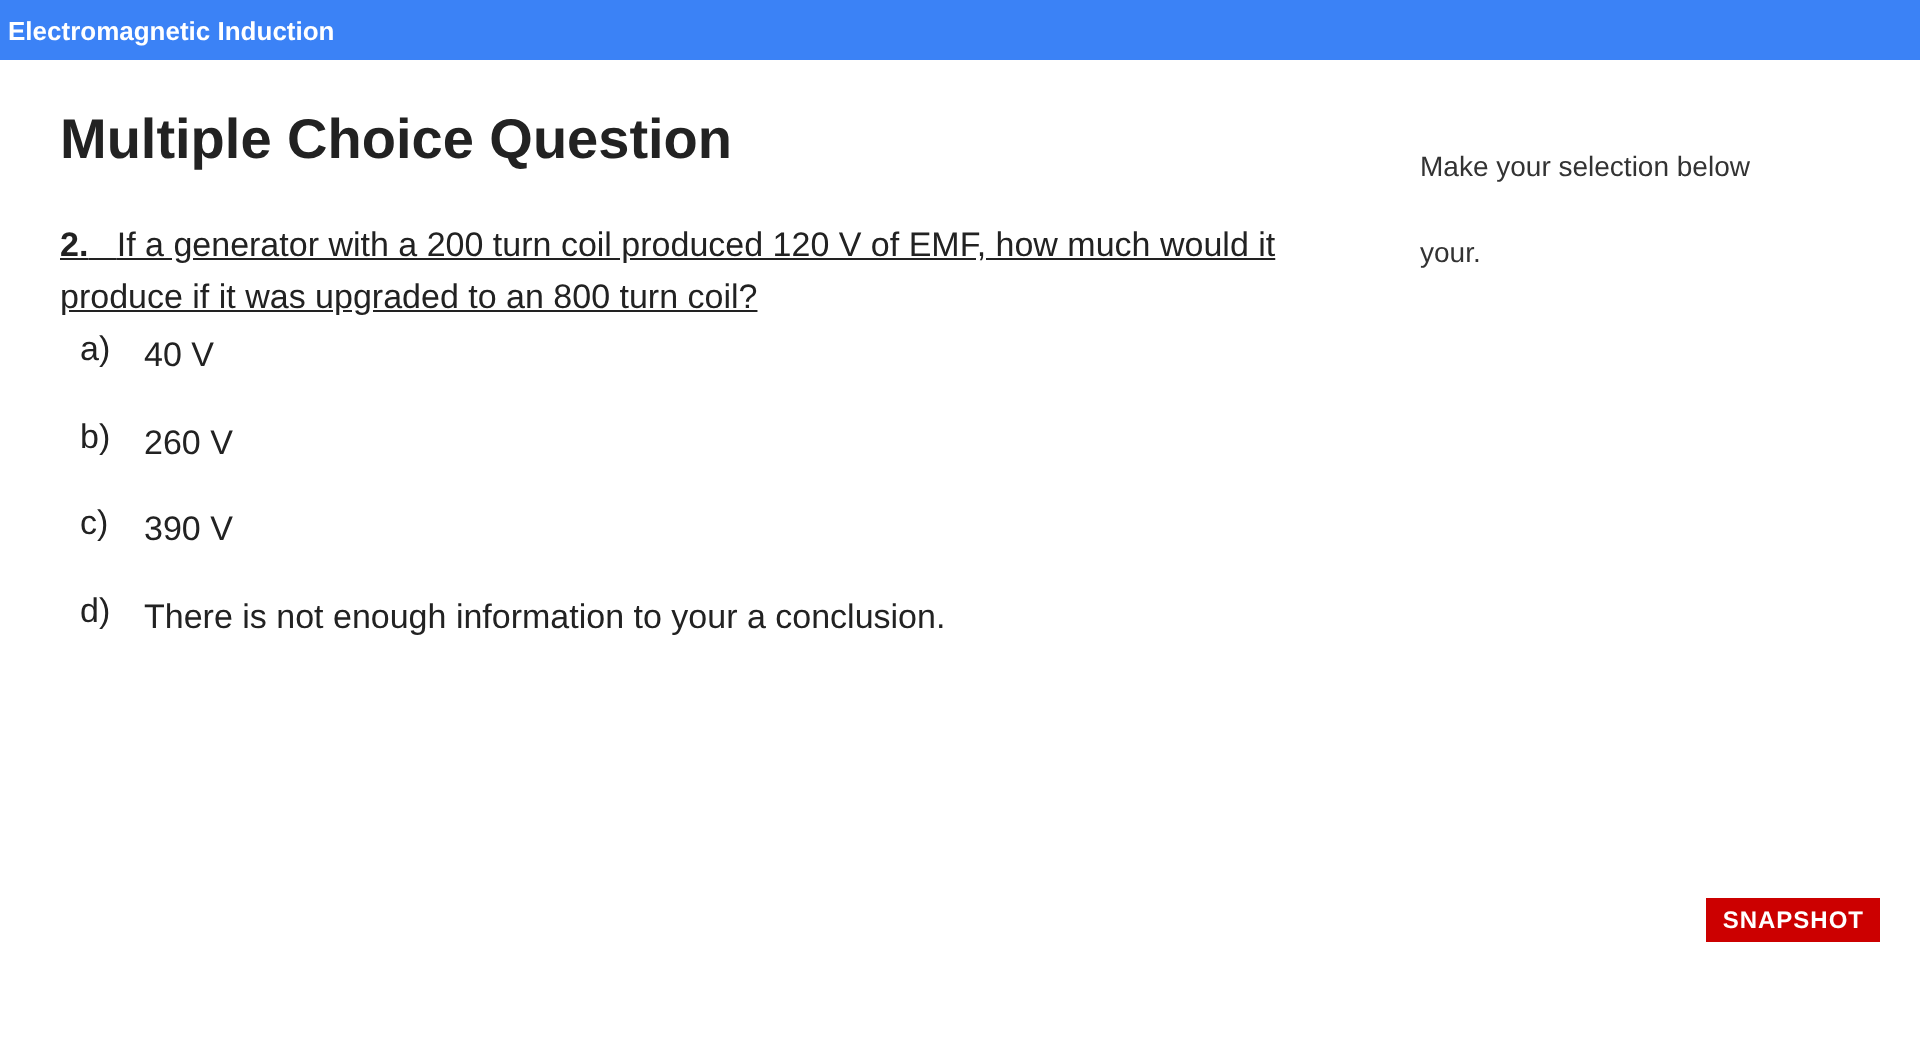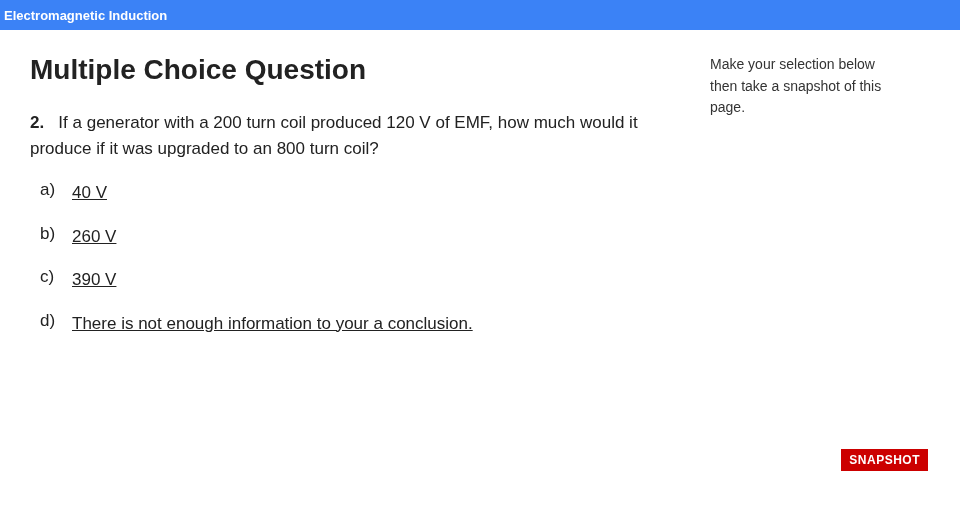--- a/index.html
+++ b/index.html
@@ -46,21 +46,22 @@
     }
 
     .question-block {
       margin-bottom: 18px;
     }
 
     .question-text {
       font-size: 17px;
       color: #222222;
       line-height: 1.5;
-      margin-bottom: 19px;
+      margin-bottom: 4px;
+      text-decoration: underline;
     }
 
     .question-number {
       font-weight: bold;
     }
 
     .answers-list {
       list-style: none;
       padding-left: 10px;
     }
@@ -74,39 +75,39 @@
       cursor: pointer;
     }
 
     .answer-label {
       font-weight: normal;
       min-width: 32px;
     }
 
     .answer-text {
       line-height: 1.5;
-      text-decoration: underline;
     }
 
     .right-panel {
       width: 260px;
       padding: 24px 20px 32px 10px;
       position: relative;
+      margin-top: 19px;
     }
 
     .instruction-text {
       font-size: 14px;
       color: #333333;
       line-height: 1.55;
     }
 
     .snapshot-btn {
       position: absolute;
       bottom: 60px;
-      right: 32px;
+      right: 20px;
       background: #cc0000;
       color: #ffffff;
       font-size: 12px;
       font-weight: bold;
       padding: 4px 8px;
       border: none;
       cursor: pointer;
       letter-spacing: 0.5px;
     }
   </style>
@@ -153,20 +154,20 @@
         </li>
 
       </ul>
     </div>
 
   </div>
 
   <div class="right-panel">
     <div class="instruction-text">
       <span>Make your selection below</span><br>
-      <span>then take a snapshot of this</span><br>
-      <span>page.</span>
+      <br>
+      <span>your.</span>
     </div>
 
     <button class="snapshot-btn">SNAPSHOT</button>
   </div>
 
 </div>
 
 </body></html>

